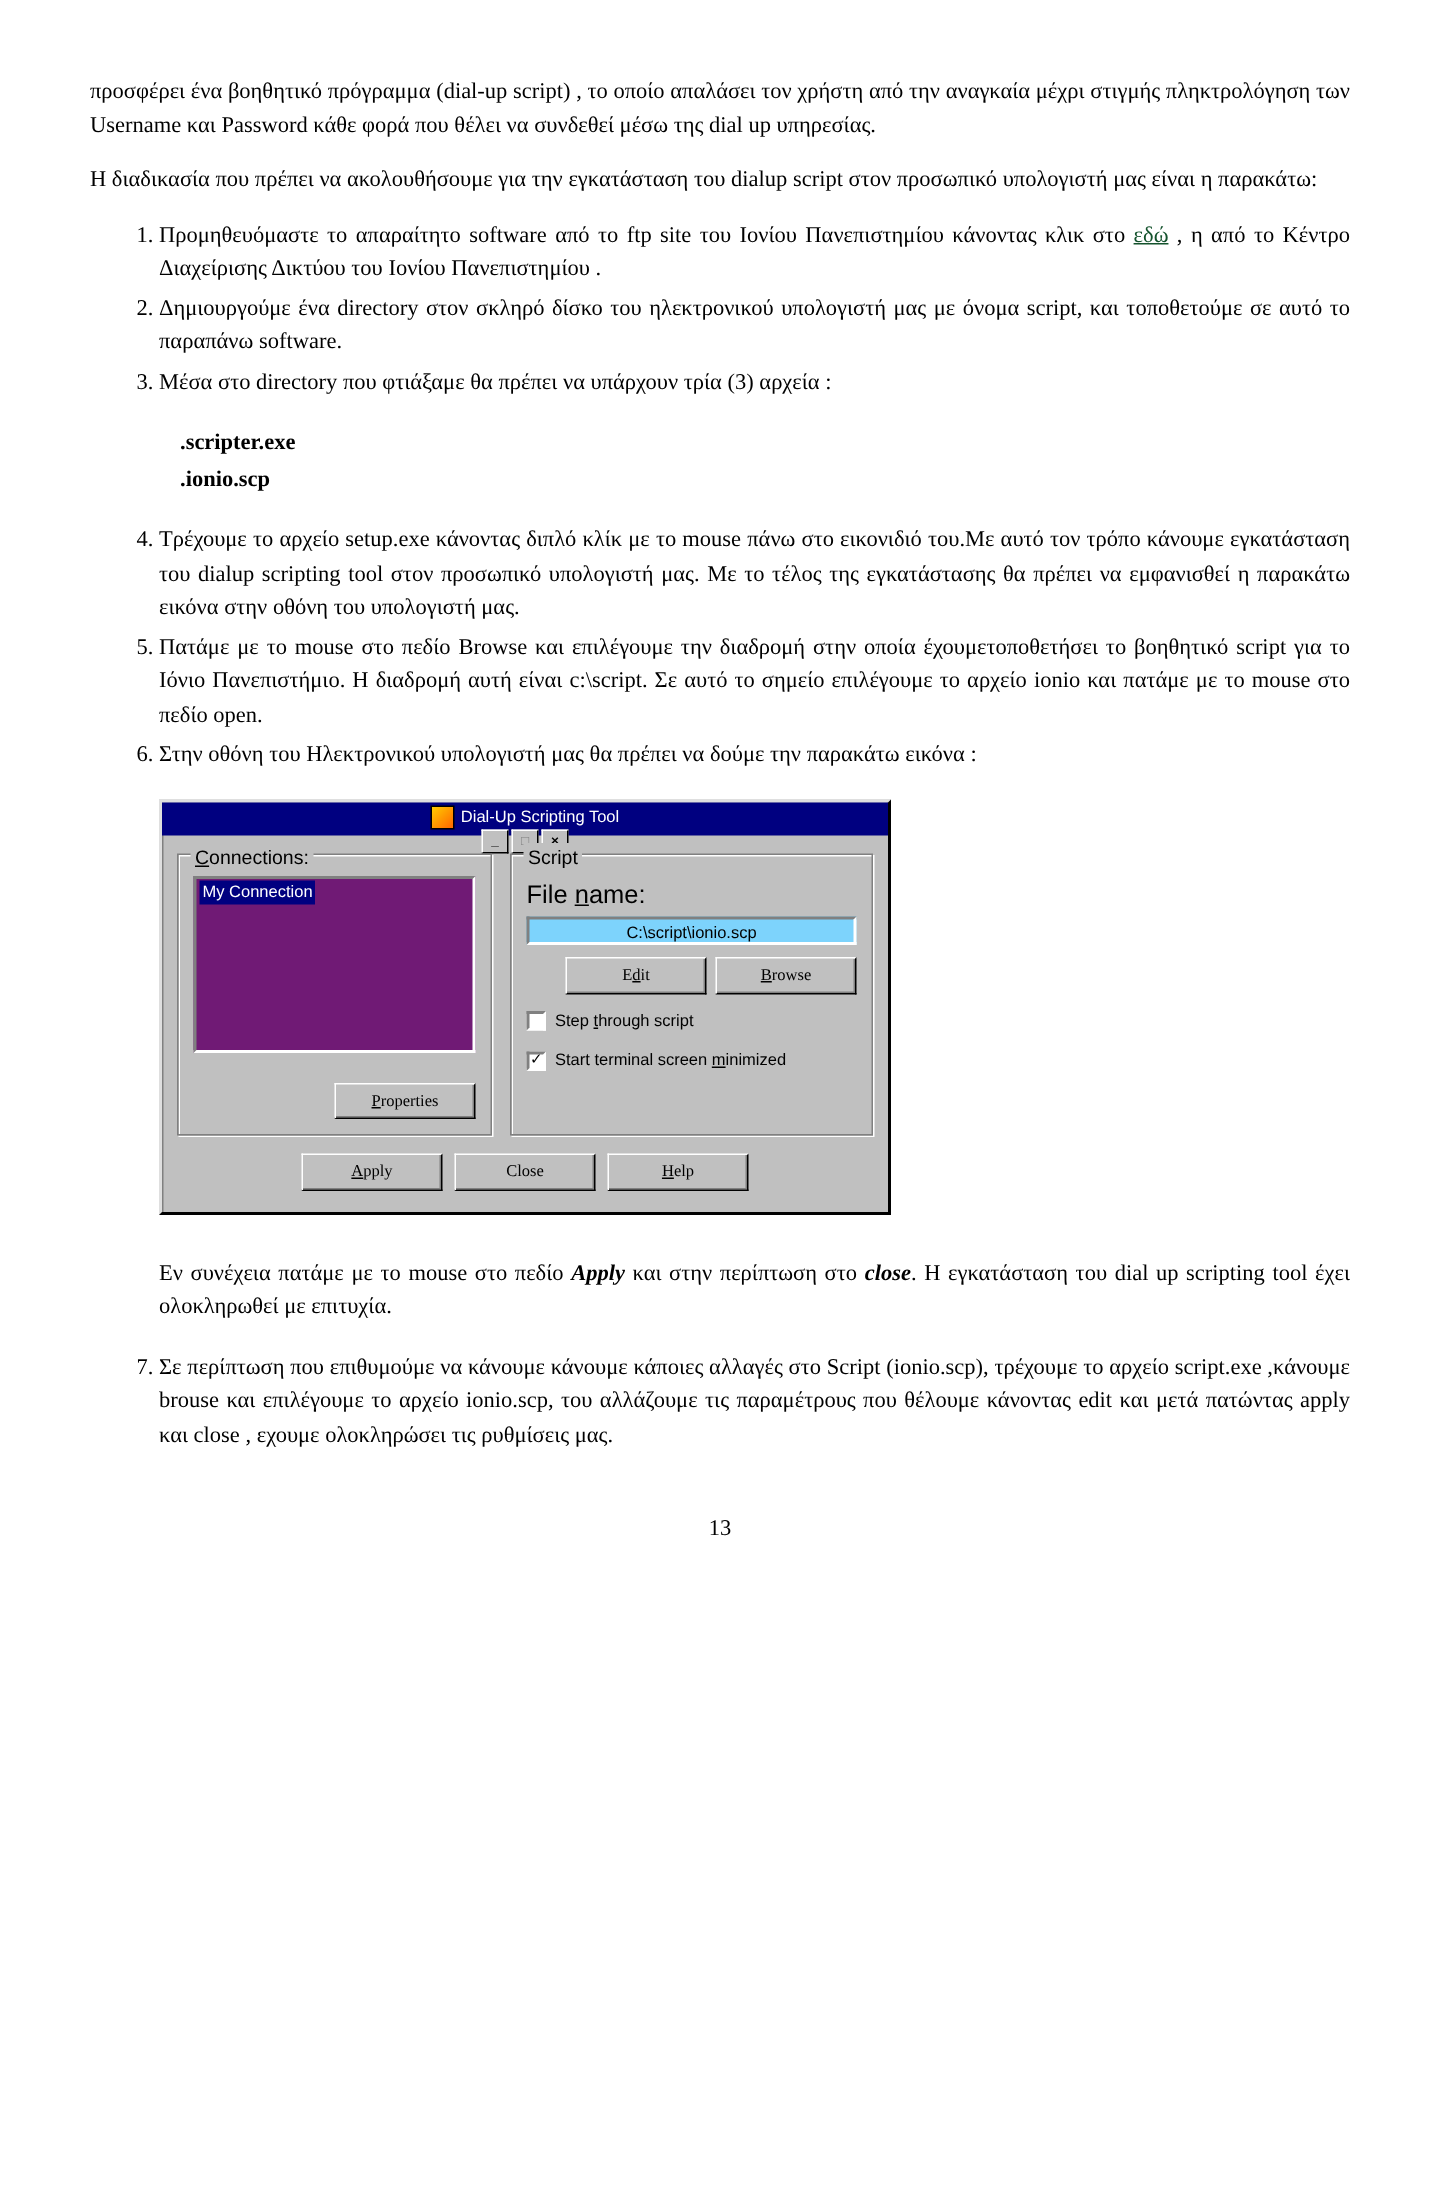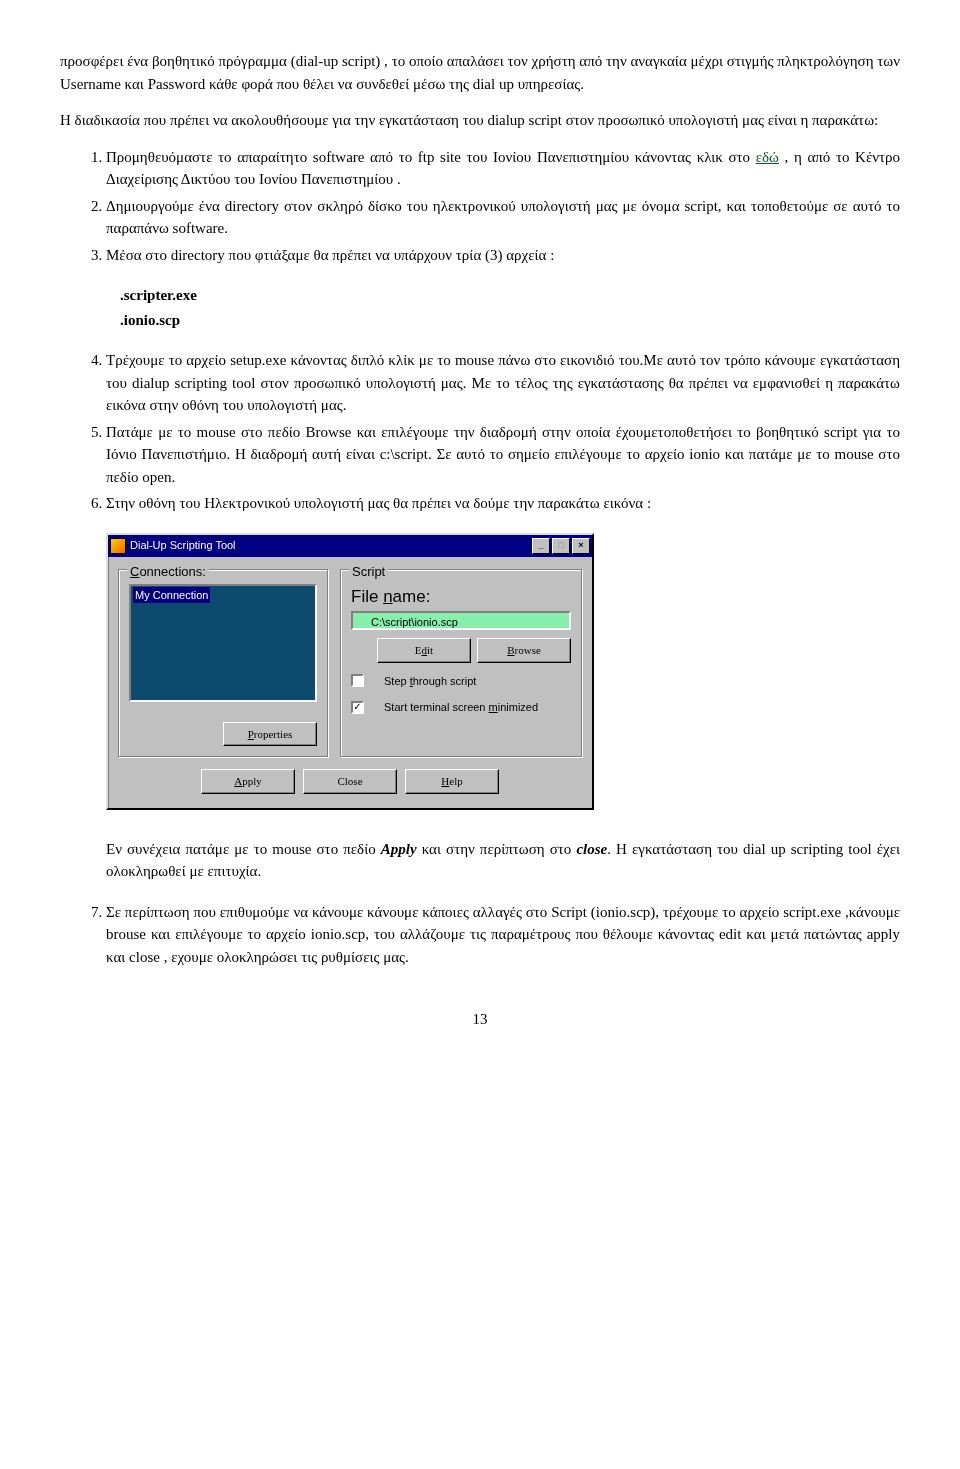--- a/index.html
+++ b/index.html
@@ -34,20 +34,21 @@
     box-shadow: 1px 1px 0 #808080 inset;
   }
   .titlebar {
     display: flex;
     justify-content: space-between;
     align-items: center;
     background: #000080;
     color: #fff;
     padding: 2px 2px;
     height: 18px;
+    flex-direction: column;
   }
   .titlebar-left { display: flex; align-items: center; gap: 4px; }
   .title-icon {
     width: 14px; height: 14px;
     background: linear-gradient(135deg,#ffcc00,#ff6600);
     border: 1px solid #000;
   }
   .title-text { font-weight: normal; }
   .title-btns { display: flex; gap: 2px; }
   .tbtn {
@@ -70,21 +71,21 @@
     position: absolute;
     top: -8px; left: 8px;
     background: #c0c0c0;
     padding: 0 3px;
     font-size: 13px;
   }
   .gb-left { width: 188px; }
   .gb-right { flex: 1; }
   .listbox {
     width: 100%; height: 118px;
-    background: #0c4a6e;
+    background: #701a75;
     border: 2px solid;
     border-color: #808080 #fff #fff #808080;
     box-sizing: border-box;
     padding: 1px 2px;
     overflow: hidden;
   }
   .listbox-item {
     background: #000080; color: #fff;
     padding: 0 2px; width: fit-content;
   }
@@ -96,30 +97,31 @@
     padding: 3px 10px;
     min-width: 72px;
     text-align: center;
     font-size: 11px;
     font-family: Liberation Serif, serif;
   }
   .btn-row { display: flex; justify-content: flex-end; margin-top: 20px; align-items: center; }
   .lbl { font-size: 17px; margin-bottom: 2px; }
   .textfield {
     width: 100%;
-    background: #86efac;
+    background: #7dd3fc;
     border: 2px solid;
     border-color: #808080 #fff #fff #808080;
     padding: 1px 18px;
     box-sizing: border-box;
     height: 19px;
     font-size: 11px;
+    text-align: center;
   }
   .btn-pair { display: flex; justify-content: flex-end; gap: 6px; margin-top: 8px; }
-  .chkrow { display: flex; align-items: center; gap: 20px; margin-top: 10px; }
+  .chkrow { display: flex; align-items: center; gap: 6px; margin-top: 10px; }
   .chkbox {
     width: 13px; height: 13px;
     background: #fff;
     border: 2px solid;
     border-color: #808080 #fff #fff #808080;
     box-sizing: border-box;
     display: flex; align-items: center; justify-content: center;
     font-size: 10px; line-height: 1;
   }
   .bottom-btns {

